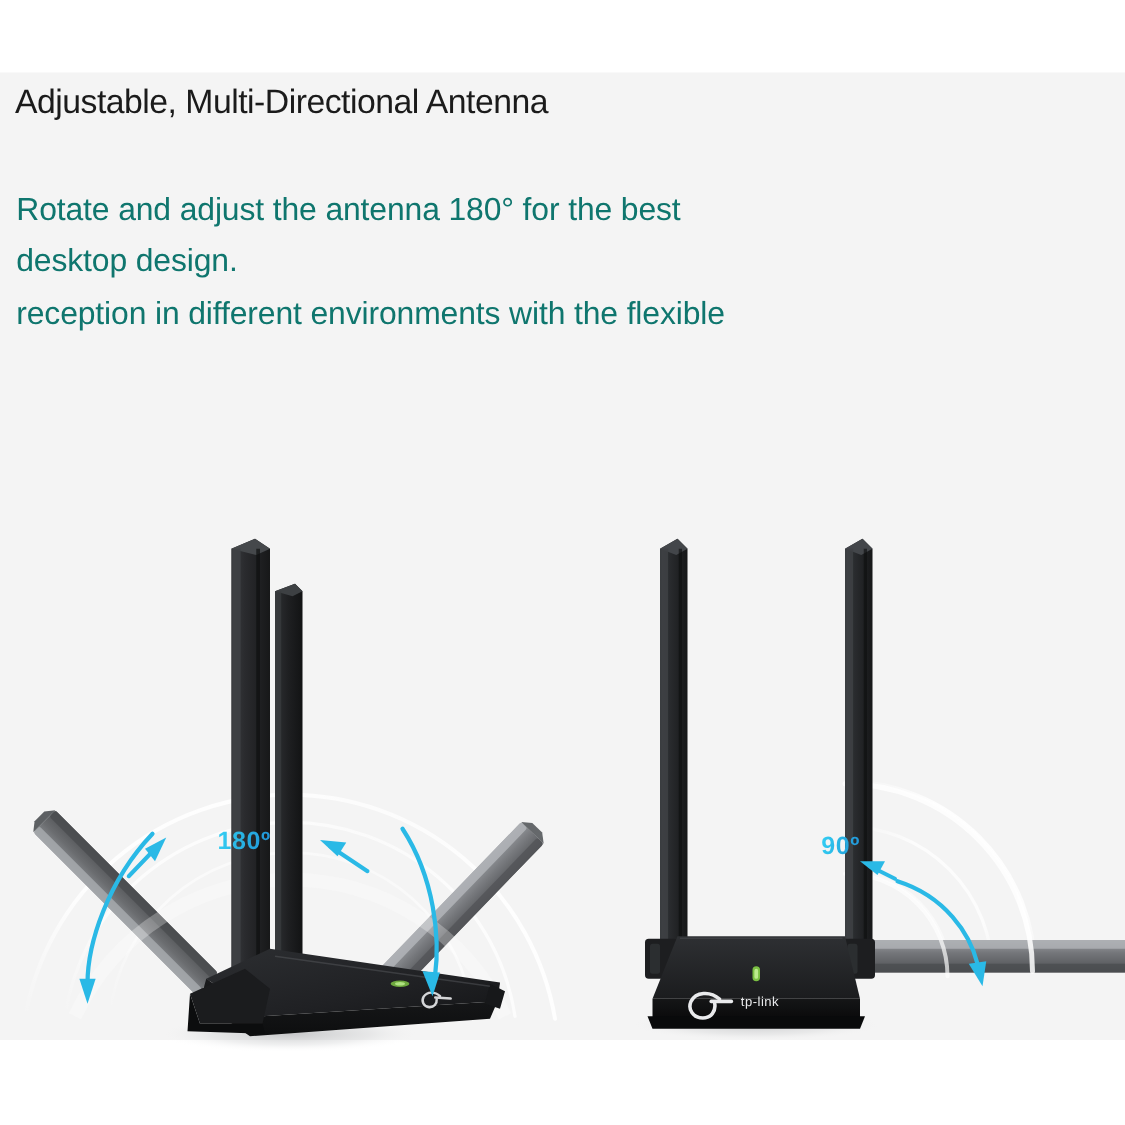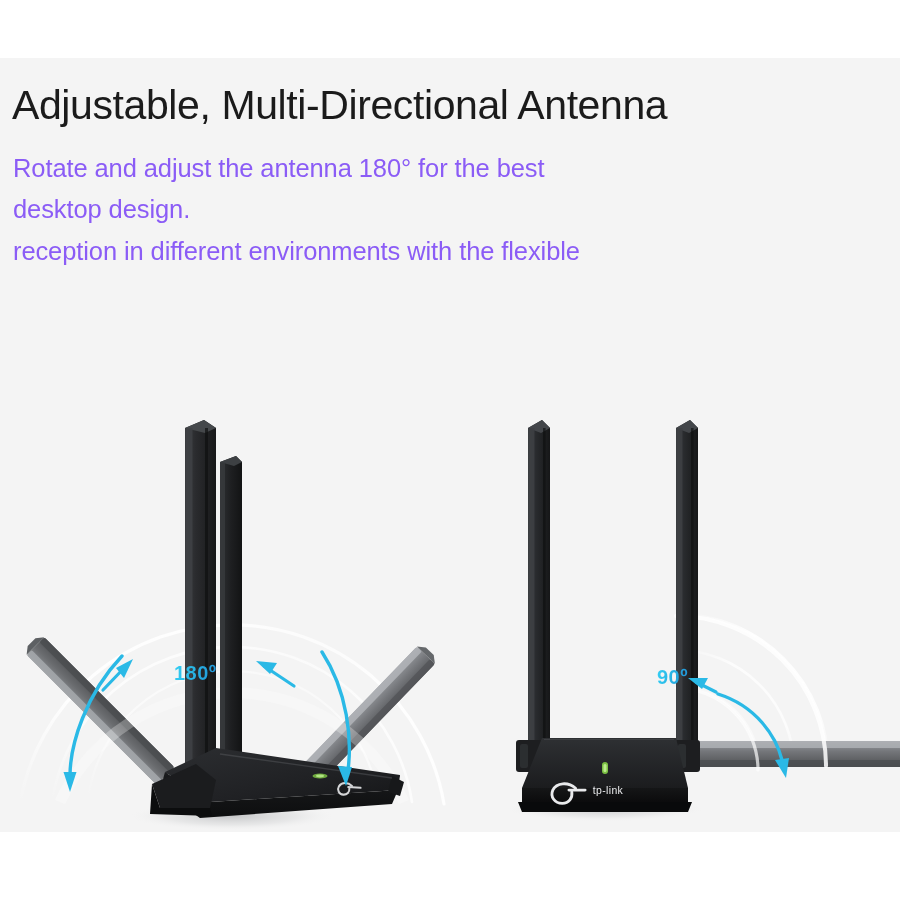--- a/index.html
+++ b/index.html
@@ -20,48 +20,48 @@
   
   .panel {
     position:absolute;
     left:0; top:58px;
     width:900px; height:774px;
     background:#f4f4f4;
   }
   
   .headline {
     position:absolute;
-    left:12px; top:83px;
+    left:12px; top:66px;
     width:860px;
-    font-size:41px;
+    font-size:27px;
     font-weight:400;
     letter-spacing:-0.4px;
     color:#1b1b1b;
     line-height:1.12;
     white-space:nowrap;
   }
   .body-copy {
     position:absolute;
     left:13px; top:148px;
     width:740px;
     font-size:25.5px;
     font-weight:400;
-    color:#8b5cf6;
+    color:#0f766e;
     line-height:1.62;
     letter-spacing:-0.1px;
   }
   .body-copy .ln { display:block; }
 
   
   .stage {
     position:absolute;
     left:0; top:400px;
     width:900px; height:440px;
   }
-  .dev { position:absolute; top:4px; width:450px; height:440px;text-align:right; }
+  .dev { position:absolute; top:15px; width:450px; height:440px;text-align:right; }
   .dev-left  { left:0; }
   .dev-right { left:450px; }
 
   .layer { position:absolute; left:0; top:0; width:450px; height:440px; }
   .layer svg { display:block; width:450px; height:440px; }
 
   
   .deg {
     position:absolute;
     font-size:20px;

